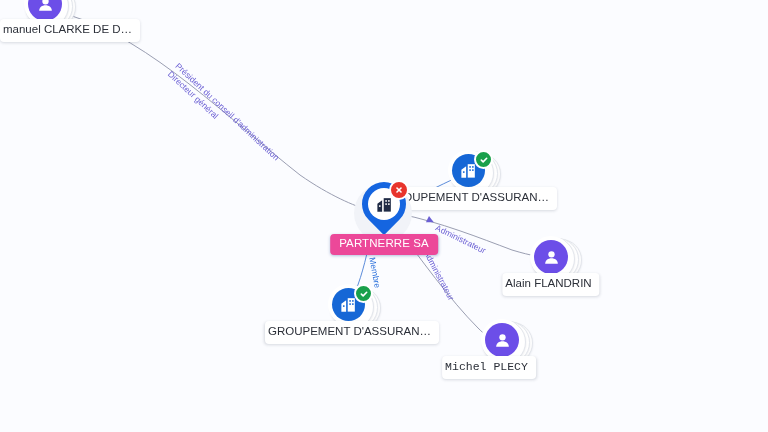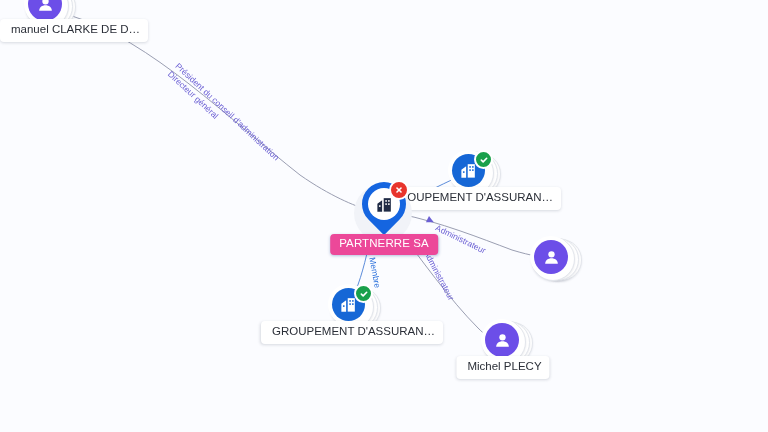--- a/index.html
+++ b/index.html
@@ -158,21 +158,21 @@
   .x-badge svg { width: 8px; height: 8px; display: block; }
 
   
   .node-label {
     position: absolute;
     transform: translate(-50%, 0);
     background: #ffffff;
     color: #2b2f38;
     font-size: 11.5px;
     line-height: 1;
-    padding: 5px 8px 6px 11px;
+    padding: 5px 8px 6px 3px;
     border-radius: 4px;
     white-space: nowrap;
     box-shadow: 0 1px 3px rgba(35,45,70,0.17);
   }
 
   .node-label.primary {
     background: #ec4899;
     color: #ffffff;
     font-size: 11.5px;
     padding: 4px 9px 5px 9px;
@@ -310,35 +310,36 @@
       <div class="stack-card c2"></div>
       <div class="stack-card c1"></div>
       <div class="avatar-circle">
         <svg viewBox="0 0 24 24" fill="#ffffff">
             <circle cx="12" cy="8" r="4"></circle>
             <path d="M4 20c0-4.4 3.6-7 8-7s8 2.6 8 7z"></path>
           </svg>
       </div>
     </div>
   </div>
+  <div class="node-label" style="left:551px; top:273px;">Alain FLANDRIN</div>
 
   <div class="node" style="left:503px; top:341px;">
     <div class="person-avatar-wrap">
       <div class="stack-card c3"></div>
       <div class="stack-card c2"></div>
       <div class="stack-card c1"></div>
       <div class="avatar-circle">
         <svg viewBox="0 0 24 24" fill="#ffffff">
             <circle cx="12" cy="8" r="4"></circle>
             <path d="M4 20c0-4.4 3.6-7 8-7s8 2.6 8 7z"></path>
           </svg>
       </div>
     </div>
   </div>
-  <div class="node-label" style="left:503px; top:356px;">Michel PLECY</div>
+  <div class="node-label" style="left:489px; top:356px;font-family:Liberation Mono, monospace;">Michel PLECY</div>
 
   <div class="node" style="left:384px; top:212px;">
     <div class="pin-wrap">
       <div class="pin-halo"></div>
       <div class="pin-shape"></div>
       <div class="pin-inner">
         <svg viewBox="0 0 24 24" fill="#1f2a44">
           <path d="M3 21V11l6-4.5V21z"></path>
           <path d="M11 21V4h9v17z"></path>
           <rect x="13" y="6.5" width="2" height="2" fill="#ffffff"></rect>

